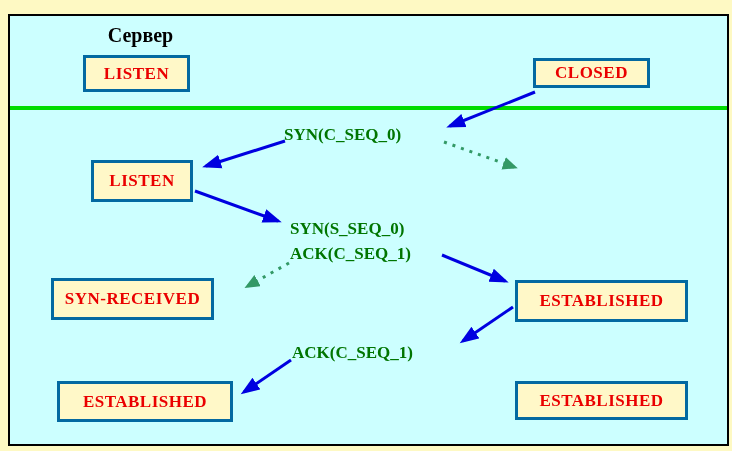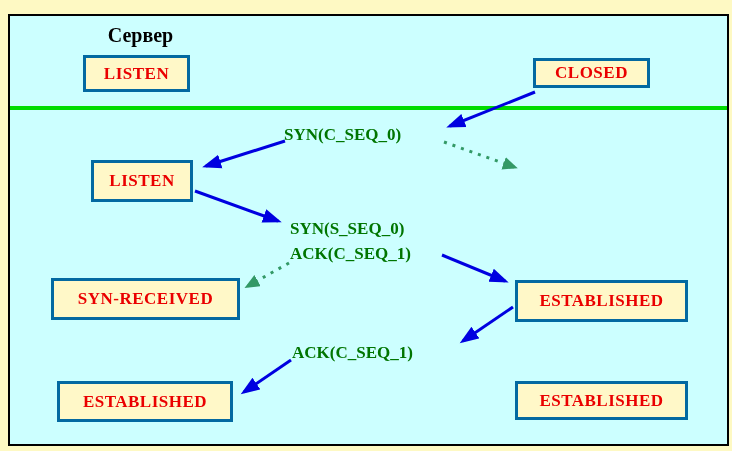--- a/index.html
+++ b/index.html
@@ -44,21 +44,21 @@
     <line class="aline" x1="195" y1="191" x2="278" y2="221" marker-end="url(#ah-blue)"></line>
     <line class="gline" x1="289" y1="263" x2="248" y2="286" marker-end="url(#ah-green)"></line>
     <line class="aline" x1="442" y1="255" x2="505" y2="281" marker-end="url(#ah-blue)"></line>
     <line class="aline" x1="513" y1="307" x2="463" y2="341" marker-end="url(#ah-blue)"></line>
     <line class="aline" x1="291" y1="360" x2="244" y2="392" marker-end="url(#ah-blue)"></line>
   </svg>
 
   <div class="state-box" style="left:83px;top:55px;width:107px;height:37px;">LISTEN</div>
   <div class="state-box" style="left:533px;top:58px;width:117px;height:30px;">CLOSED</div>
   <div class="state-box" style="left:91px;top:160px;width:102px;height:42px;">LISTEN</div>
-  <div class="state-box" style="left:51px;top:278px;width:189px;height:42px;">SYN-RECEIVED</div>
+  <div class="state-box" style="left:51px;top:278px;width:163px;height:42px;">SYN-RECEIVED</div>
   <div class="state-box" style="left:515px;top:280px;width:173px;height:42px;">ESTABLISHED</div>
   <div class="state-box" style="left:57px;top:381px;width:176px;height:41px;">ESTABLISHED</div>
   <div class="state-box" style="left:515px;top:381px;width:173px;height:39px;">ESTABLISHED</div>
 
   <div class="msg" style="left:284px;top:125px;">SYN(C_SEQ_0)</div>
   <div class="msg" style="left:290px;top:219px;">SYN(S_SEQ_0)</div>
   <div class="msg" style="left:290px;top:244px;">ACK(C_SEQ_1)</div>
   <div class="msg" style="left:292px;top:343px;">ACK(C_SEQ_1)</div>
 
 </div>

